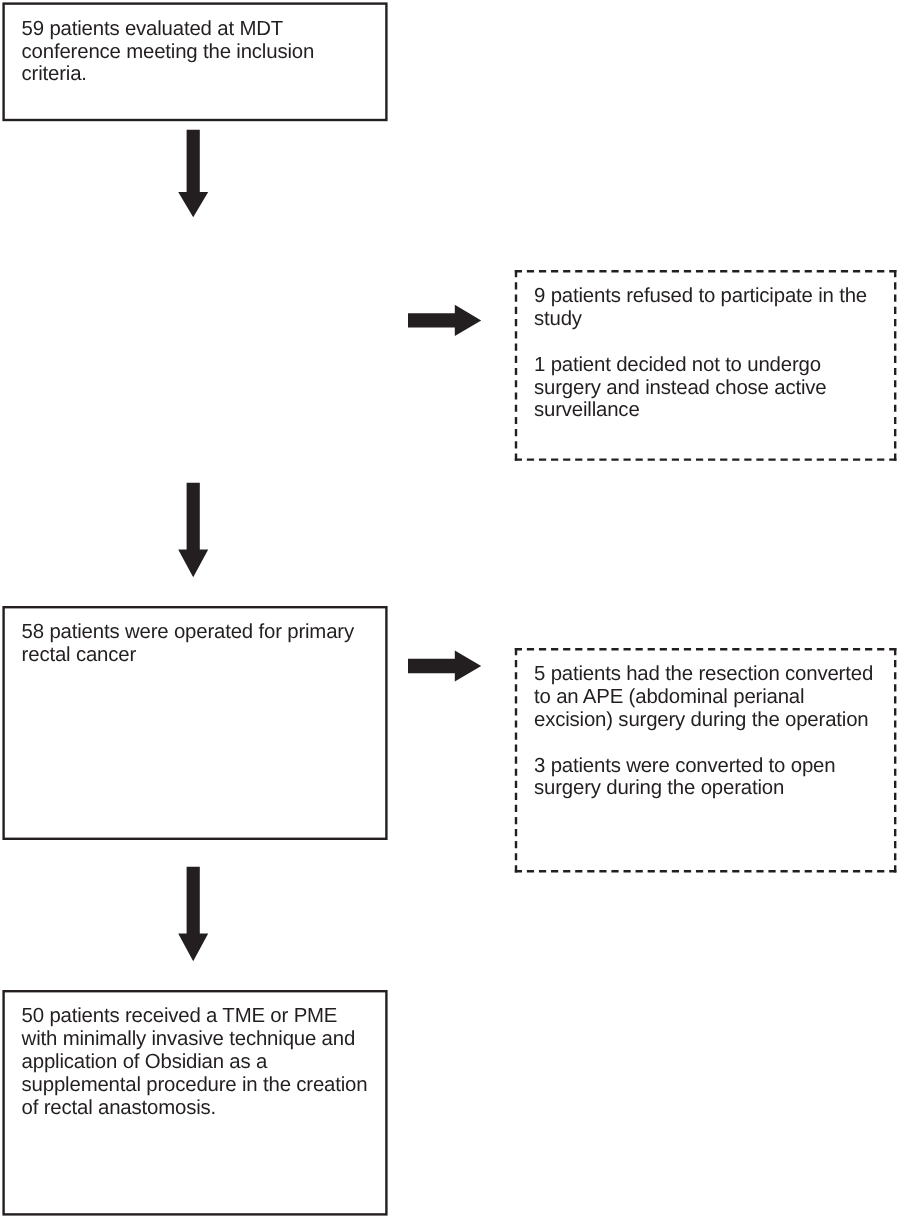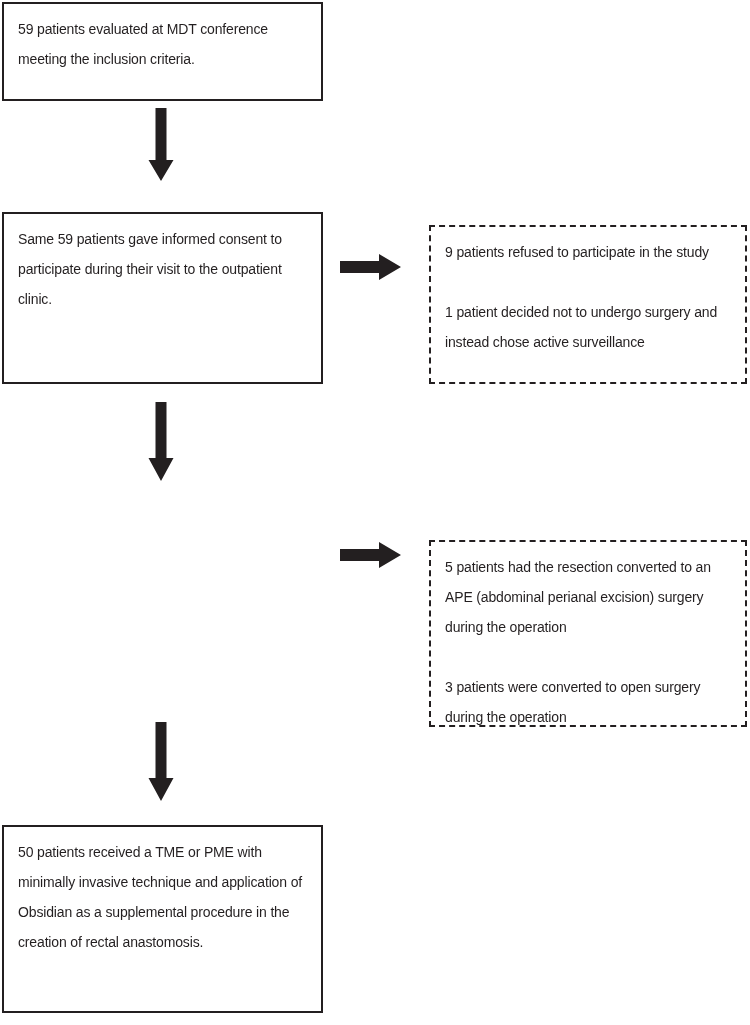--- a/index.html
+++ b/index.html
@@ -24,22 +24,22 @@
     border: 2px solid #231f20;
   }
   .box.dashed {
     border: 2px dashed #231f20;
   }
   .box-text {
     position: absolute;
     left: 14px;
     top: 10px;
     right: 10px;
-    font-size: 14px;
-    line-height: 30px;
+    font-size: 17px;
+    line-height: 19px;
     color: #231f20;
     letter-spacing: -0.15px;
     white-space: pre-line;
     font-family: "Liberation Sans", sans-serif;
   }
   .arrow {
     position: absolute;
   }
   .arrow svg {
     display: block;
@@ -53,42 +53,42 @@
   <div class="box solid" style="left:2px; top:2px; width:321px; height:99px;">
     <div class="box-text">59 patients evaluated at MDT conference meeting the inclusion criteria.</div>
   </div>
 
   <div class="arrow" style="left:146px; top:108px; width:30px; height:74px;">
     <svg width="30" height="74" viewBox="0 0 30 74" xmlns="http://www.w3.org/2000/svg">
       <polygon points="9.5,0 20.5,0 20.5,52 27.5,52 15,73 2.5,52 9.5,52" fill="#231f20"></polygon>
     </svg>
   </div>
 
-  <div class="box solid" style="left:2px; top:212px; width:321px; height:172px;">
-    <div class="box-text">Same 59 patients gave informed consent to participate during their visit to the outpatient clinic.</div>
-  </div>
 
   <div class="arrow" style="left:340px; top:252px; width:62px; height:30px;">
     <svg width="62" height="30" viewBox="0 0 62 30" xmlns="http://www.w3.org/2000/svg">
       <polygon points="0,9 39,9 39,2 61,15 39,28 39,21 0,21" fill="#231f20"></polygon>
     </svg>
   </div>
 
   <div class="box dashed" style="left:429px; top:225px; width:318px; height:159px;">
     <div class="box-text">9 patients refused to participate in the study
 
 1 patient decided not to undergo surgery and instead chose active surveillance</div>
   </div>
 
   <div class="arrow" style="left:146px; top:402px; width:30px; height:80px;">
     <svg width="30" height="80" viewBox="0 0 30 80" xmlns="http://www.w3.org/2000/svg">
       <polygon points="9.5,0 20.5,0 20.5,56 27.5,56 15,79 2.5,56 9.5,56" fill="#231f20"></polygon>
     </svg>
   </div>
 
+  <div class="box solid" style="left:2px; top:505px; width:321px; height:195px;">
+    <div class="box-text">58 patients were operated for primary rectal cancer</div>
+  </div>
 
   <div class="arrow" style="left:340px; top:540px; width:62px; height:30px;">
     <svg width="62" height="30" viewBox="0 0 62 30" xmlns="http://www.w3.org/2000/svg">
       <polygon points="0,9 39,9 39,2 61,15 39,28 39,21 0,21" fill="#231f20"></polygon>
     </svg>
   </div>
 
   <div class="box dashed" style="left:429px; top:540px; width:318px; height:187px;">
     <div class="box-text">5 patients had the resection converted to an APE (abdominal perianal excision) surgery during the operation
 

